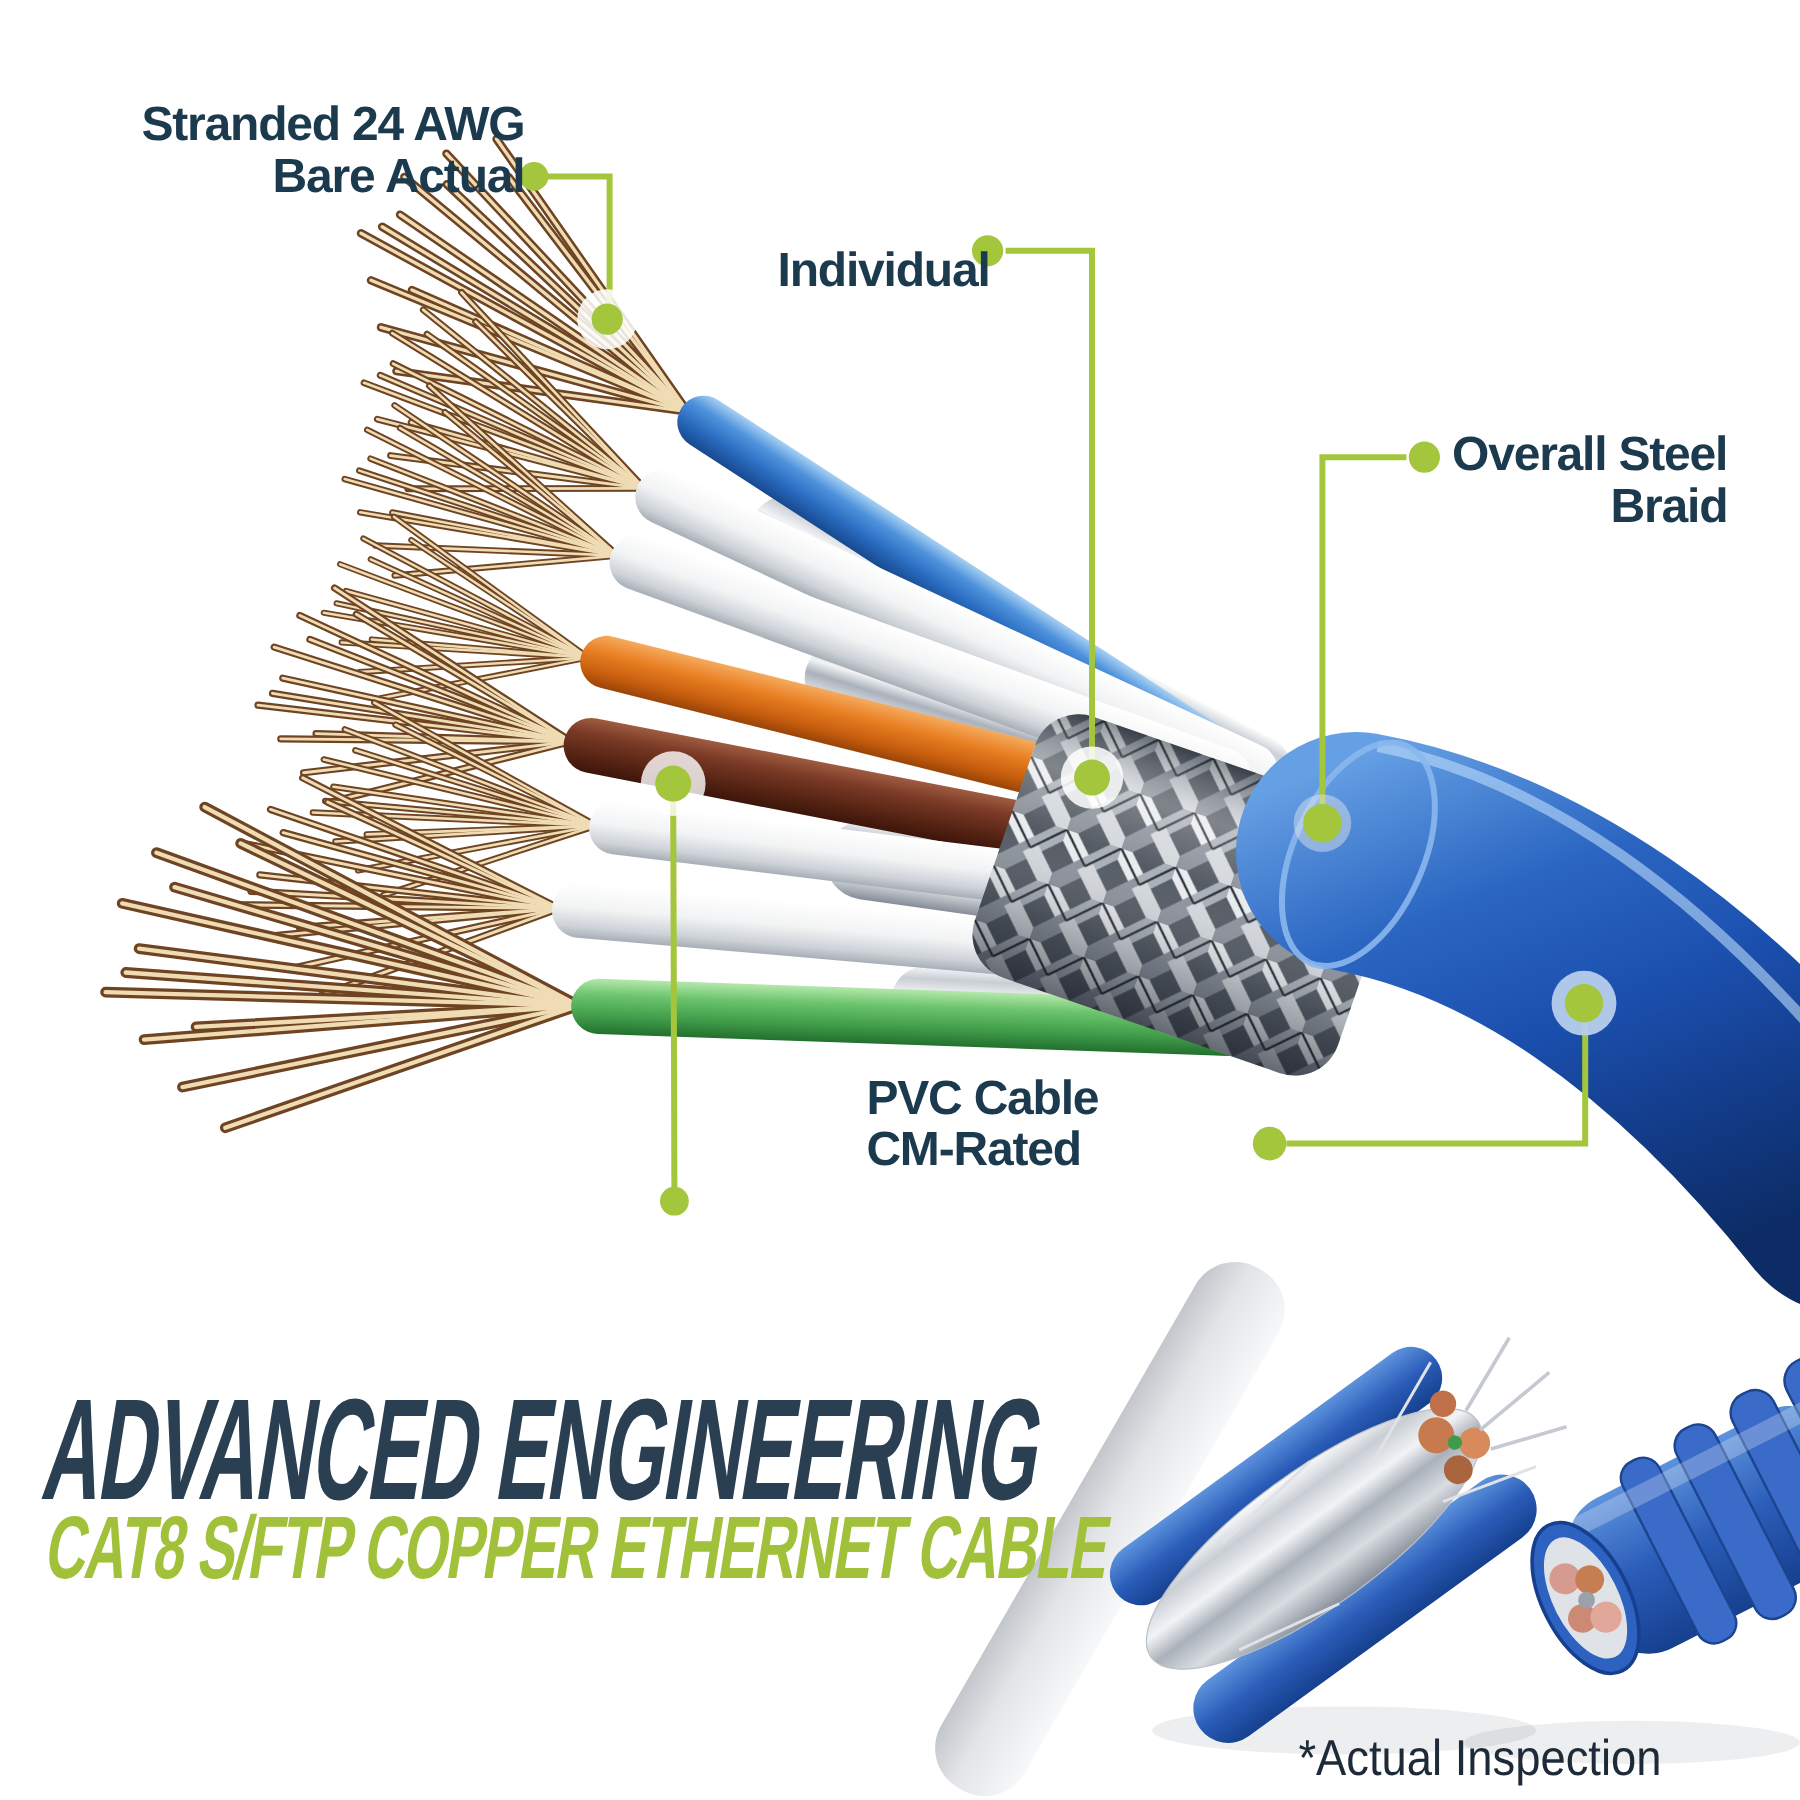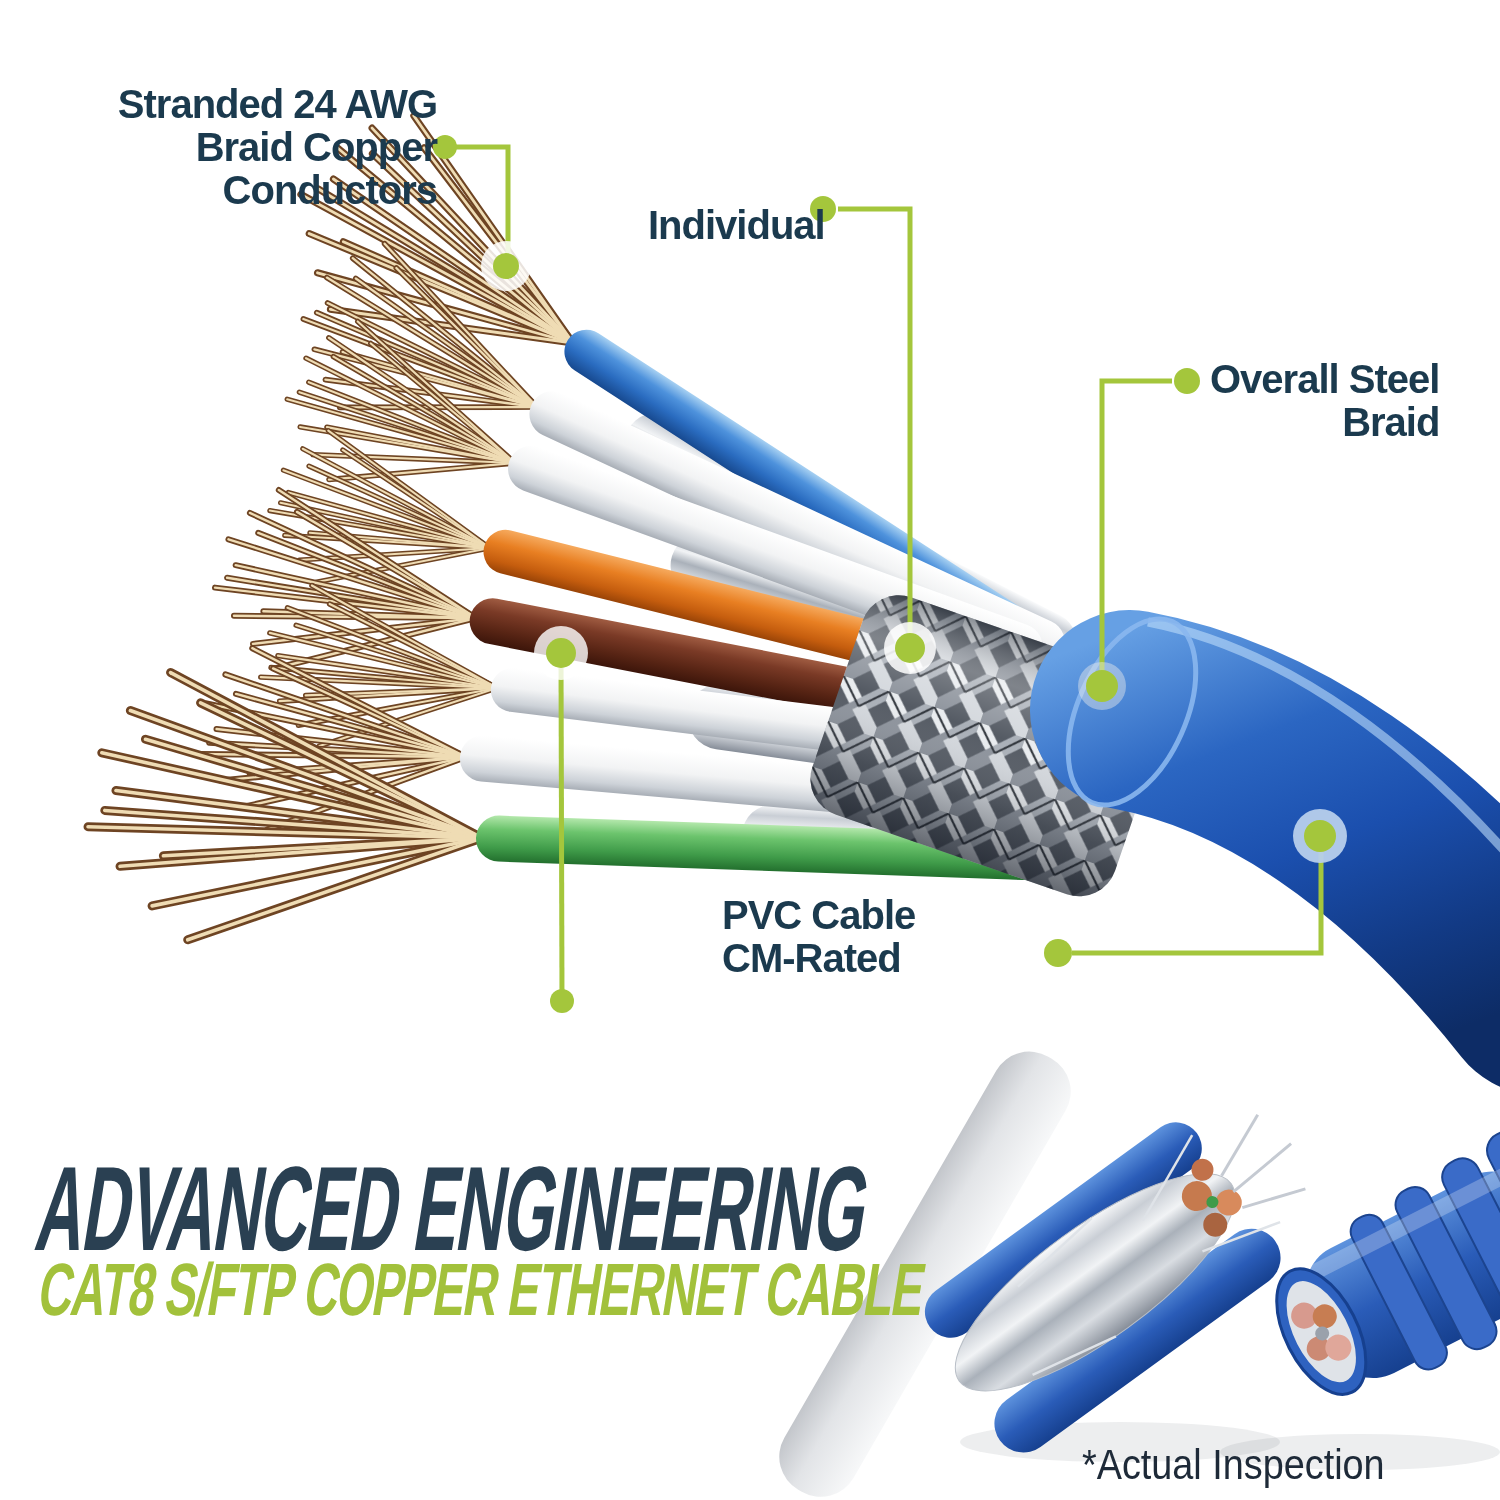--- a/index.html
+++ b/index.html
@@ -272,22 +272,21 @@
       <circle class="acc-dot" cx="506" cy="266" r="13"></circle>
       <circle class="acc-dot" cx="910" cy="648" r="15"></circle>
       <circle class="acc-dot" cx="1102" cy="686" r="16"></circle>
       <circle class="acc-dot" cx="1320" cy="836" r="16"></circle>
       <circle class="acc-dot" cx="561" cy="653" r="15"></circle>
     </g>
   </svg>
 
   <div class="label lbl-stranded">
     <span class="ln">Stranded 24 AWG</span>
-    <span class="ln">Braid Copper</span>
-    <span class="ln">Conductors</span>
+    <span class="ln">Bare Actual</span>
   </div>
   <div class="label lbl-foil">
     <span class="ln">Individual</span>
   </div>
   <div class="label lbl-braid">
     <span class="ln">Overall Steel</span>
     <span class="ln">Braid</span>
   </div>
   <div class="label lbl-jacket">
     <span class="ln">PVC Cable</span>

